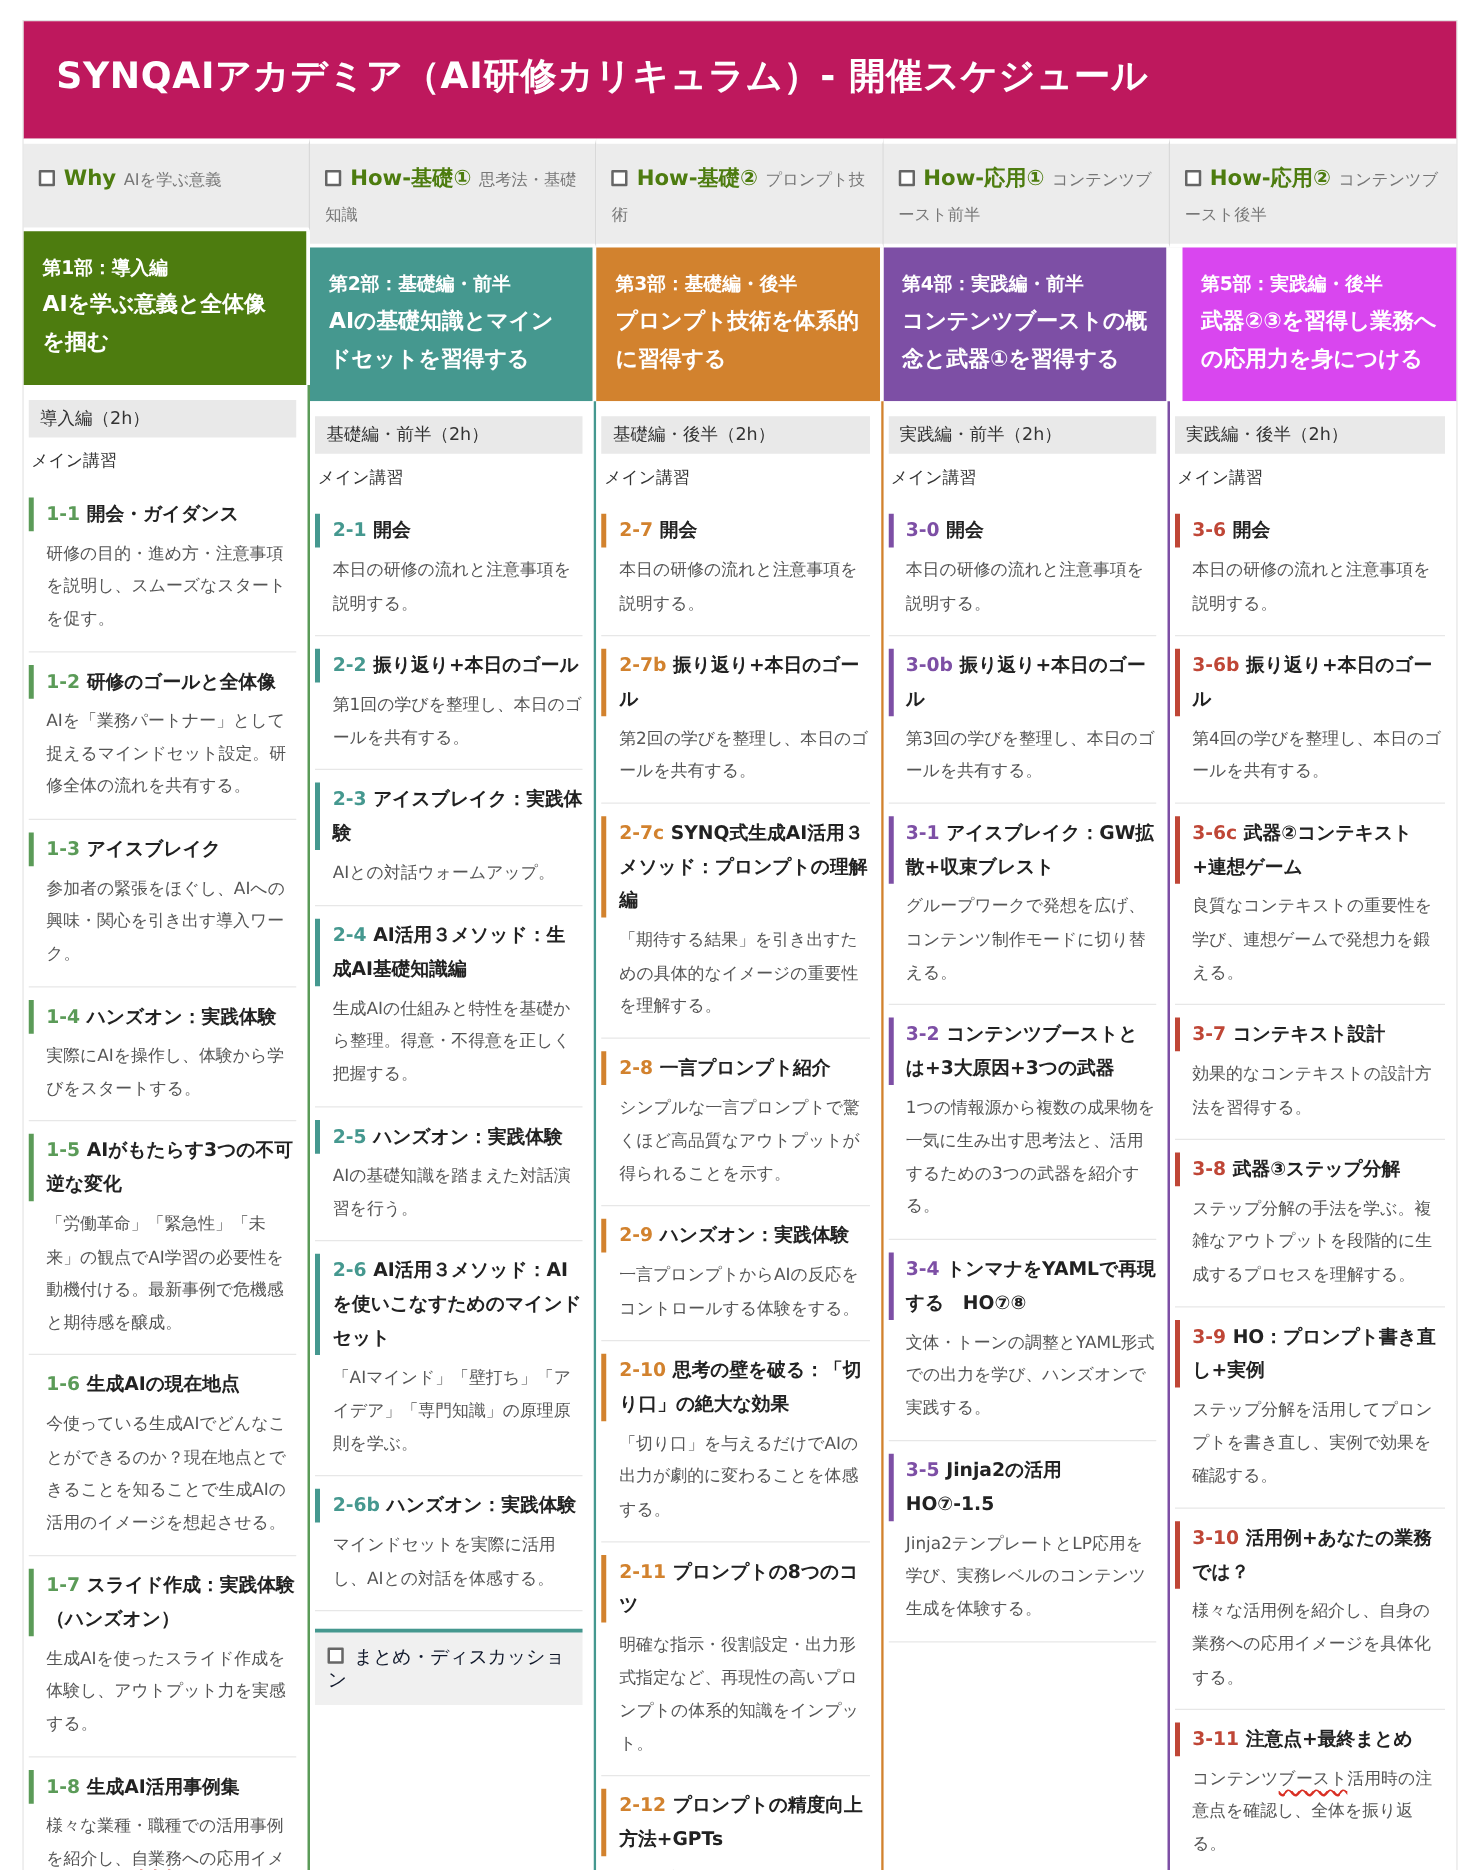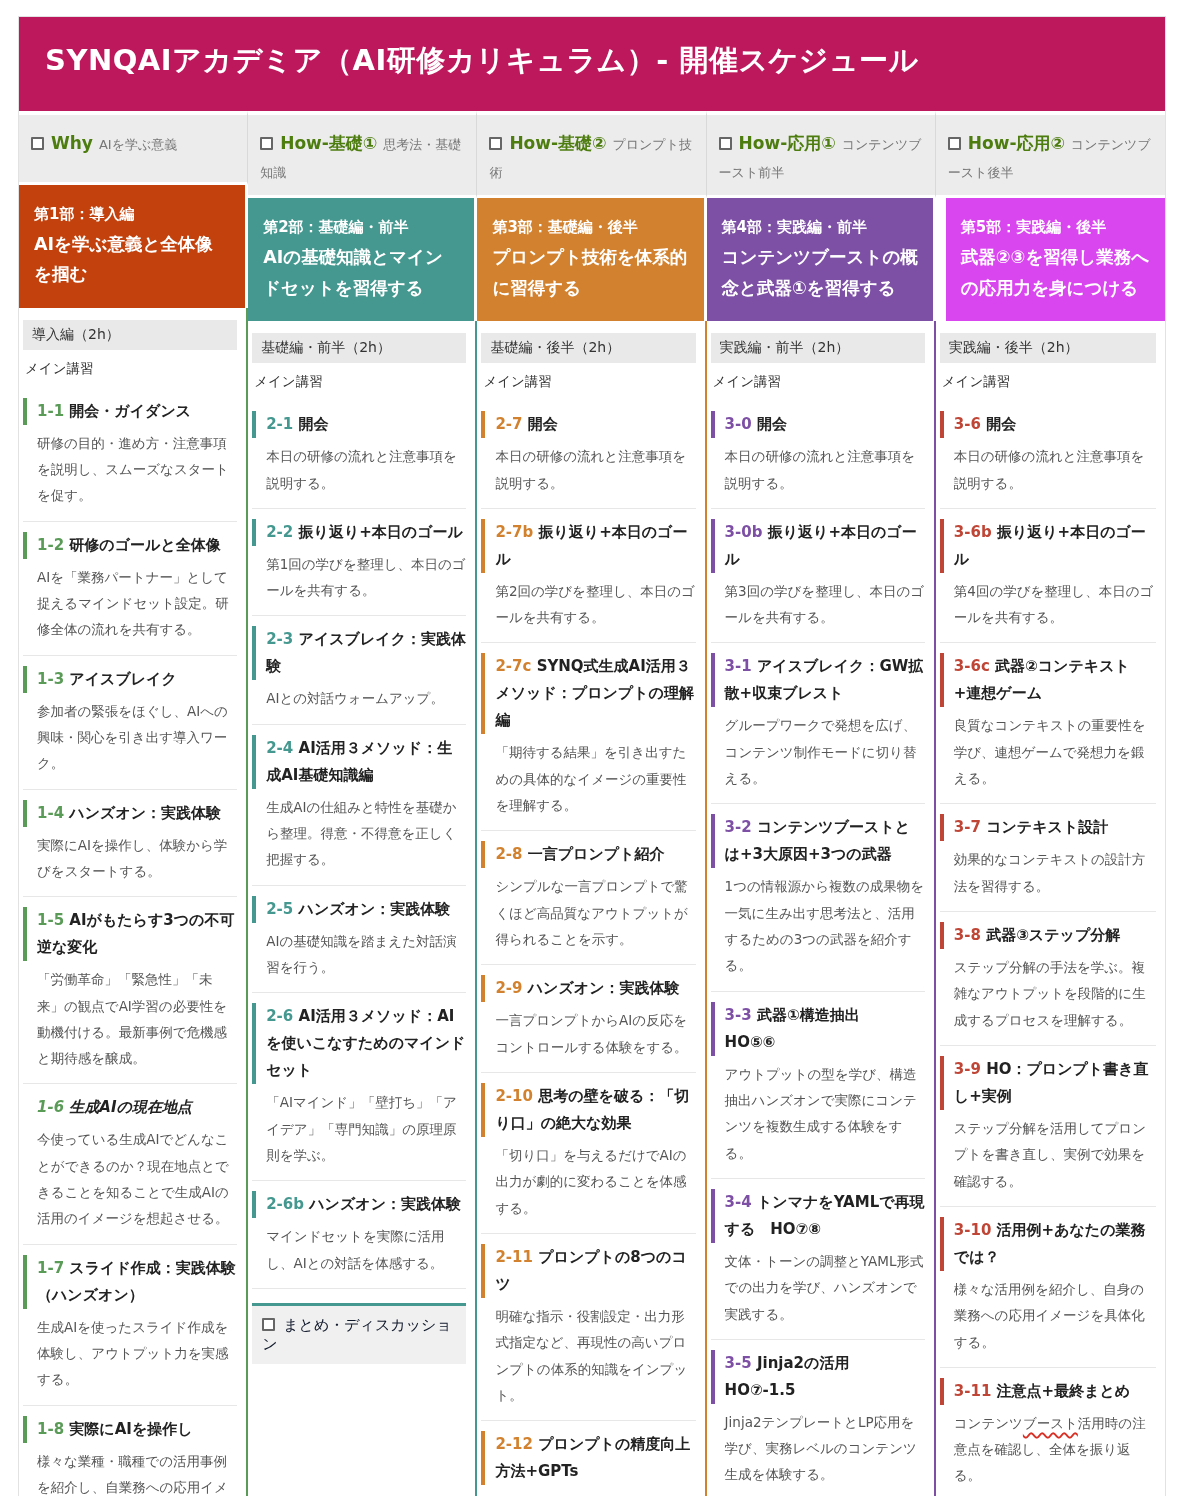--- a/index.html
+++ b/index.html
@@ -33,42 +33,42 @@
   .cbody { flex:1; border-right:2px solid var(--accent); padding:12px 9px 26px 4px; background:#fff; }
   .col:last-child .cbody { border-right:none; }
   .section-label { background:#e9e9e9; color:#333; font-size:14px; padding:6px 9px; margin-bottom:10px; }
   .main-label { font-size:13.5px; color:#333; margin:4px 0 10px 2px; }
 
   .item { border-bottom:1px solid #e7e7e7; padding:10px 0 12px 0; }
   .item:last-child { border-bottom:1px solid #e7e7e7; }
   .item-title { font-size:15px; font-weight:bold; color:#222; line-height:1.8;
                 border-left:4px solid var(--accent); padding-left:10px; }
   .item-title .num { color:var(--accent); font-weight:bold; }
-  .item-title.nobar { border-left:4px solid transparent;font-style:italic; }
+  .item-title.nobar { border-left:4px solid transparent; }
   .item-desc { font-size:13.5px; color:#555; line-height:1.95; padding-left:14px; margin-top:5px; }
   .squiggle { text-decoration:underline; text-decoration-style:wavy; text-decoration-color:#d93025;
               text-decoration-thickness:2px; text-underline-offset:4px; }
 
   .summary { background:#f0f0f0; margin-top:14px; padding:10px 10px; font-size:15px; color:#0f172a;
              border-top:3px solid var(--sum); }
   .summary .cb { margin-right:8px; }
 </style>
 </head>
 <body>
 
 <div class="page">
   <div class="banner">
     <h1>SYNQAIアカデミア（AI研修カリキュラム）- 開催スケジュール</h1>
   </div>
   <div class="grid">
   <div class="col" style="--accent: #5b9b58; --sum: #45988f;">
     <div class="tab">
       <span class="cb"></span><span class="tname">Why</span><span class="tsub">AIを学ぶ意義</span>
     </div>
-    <div class="part" style="background: #c2410c;">
+    <div class="part" style="background: #4d7c0f;">
       <div class="p1">第1部：導入編</div>
       <div class="p2">AIを学ぶ意義と全体像を掴む</div>
     </div>
     <div class="cbody">
       <div class="section-label">導入編（2h）</div>
       <div class="main-label">メイン講習</div>
       <div class="items">
   <div class="item">
     <div class="item-title"><span class="num">1-1</span> <span class="ttl">開会・ガイダンス</span></div>
     <div class="item-desc">研修の目的・進め方・注意事項を説明し、スムーズなスタートを促す。</div>
@@ -98,21 +98,21 @@
     <div class="item-title nobar"><span class="num">1-6</span> <span class="ttl">生成AIの現在地点</span></div>
     <div class="item-desc">今使っている生成AIでどんなことができるのか？現在地点とできることを知ることで生成AIの活用のイメージを想起させる。</div>
   </div>
 
   <div class="item">
     <div class="item-title"><span class="num">1-7</span> <span class="ttl">スライド作成：実践体験（ハンズオン）</span></div>
     <div class="item-desc">生成AIを使ったスライド作成を体験し、アウトプット力を実感する。</div>
   </div>
 
   <div class="item">
-    <div class="item-title"><span class="num">1-8</span> <span class="ttl">実際にAIを操作し</span></div>
+    <div class="item-title"><span class="num">1-8</span> <span class="ttl">生成AI活用事例集</span></div>
     <div class="item-desc">様々な業種・職種での活用事例を紹介し、<span class="squiggle">自業務</span>への応用イメージを膨らませる。</div>
   </div>
 
 </div>
 
     </div>
   </div>
 
   <div class="col" style="--accent: #45988f; --sum: #45988f;">
     <div class="tab">
@@ -249,24 +249,20 @@
   <div class="item">
     <div class="item-title"><span class="num">3-1</span> <span class="ttl">アイスブレイク：GW拡散+収束ブレスト</span></div>
     <div class="item-desc">グループワークで発想を広げ、コンテンツ制作モードに切り替える。</div>
   </div>
 
   <div class="item">
     <div class="item-title"><span class="num">3-2</span> <span class="ttl">コンテンツブーストとは+3大原因+3つの武器</span></div>
     <div class="item-desc">1つの情報源から複数の成果物を一気に生み出す思考法と、活用するための3つの武器を紹介する。</div>
   </div>
 
-  <div class="item">
-    <div class="item-title"><span class="num">3-3</span> <span class="ttl">武器①構造抽出　HO⑤⑥</span></div>
-    <div class="item-desc">アウトプットの型を学び、構造抽出ハンズオンで実際にコンテンツを複数生成する体験をする。</div>
-  </div>
 
   <div class="item">
     <div class="item-title"><span class="num">3-4</span> <span class="ttl">トンマナをYAMLで再現する　HO⑦⑧</span></div>
     <div class="item-desc">文体・トーンの調整とYAML形式での出力を学び、ハンズオンで実践する。</div>
   </div>
 
   <div class="item">
     <div class="item-title"><span class="num">3-5</span> <span class="ttl">Jinja2の活用　HO⑦-1.5</span></div>
     <div class="item-desc">Jinja2テンプレートとLP応用を学び、実務レベルのコンテンツ生成を体験する。</div>
   </div>

